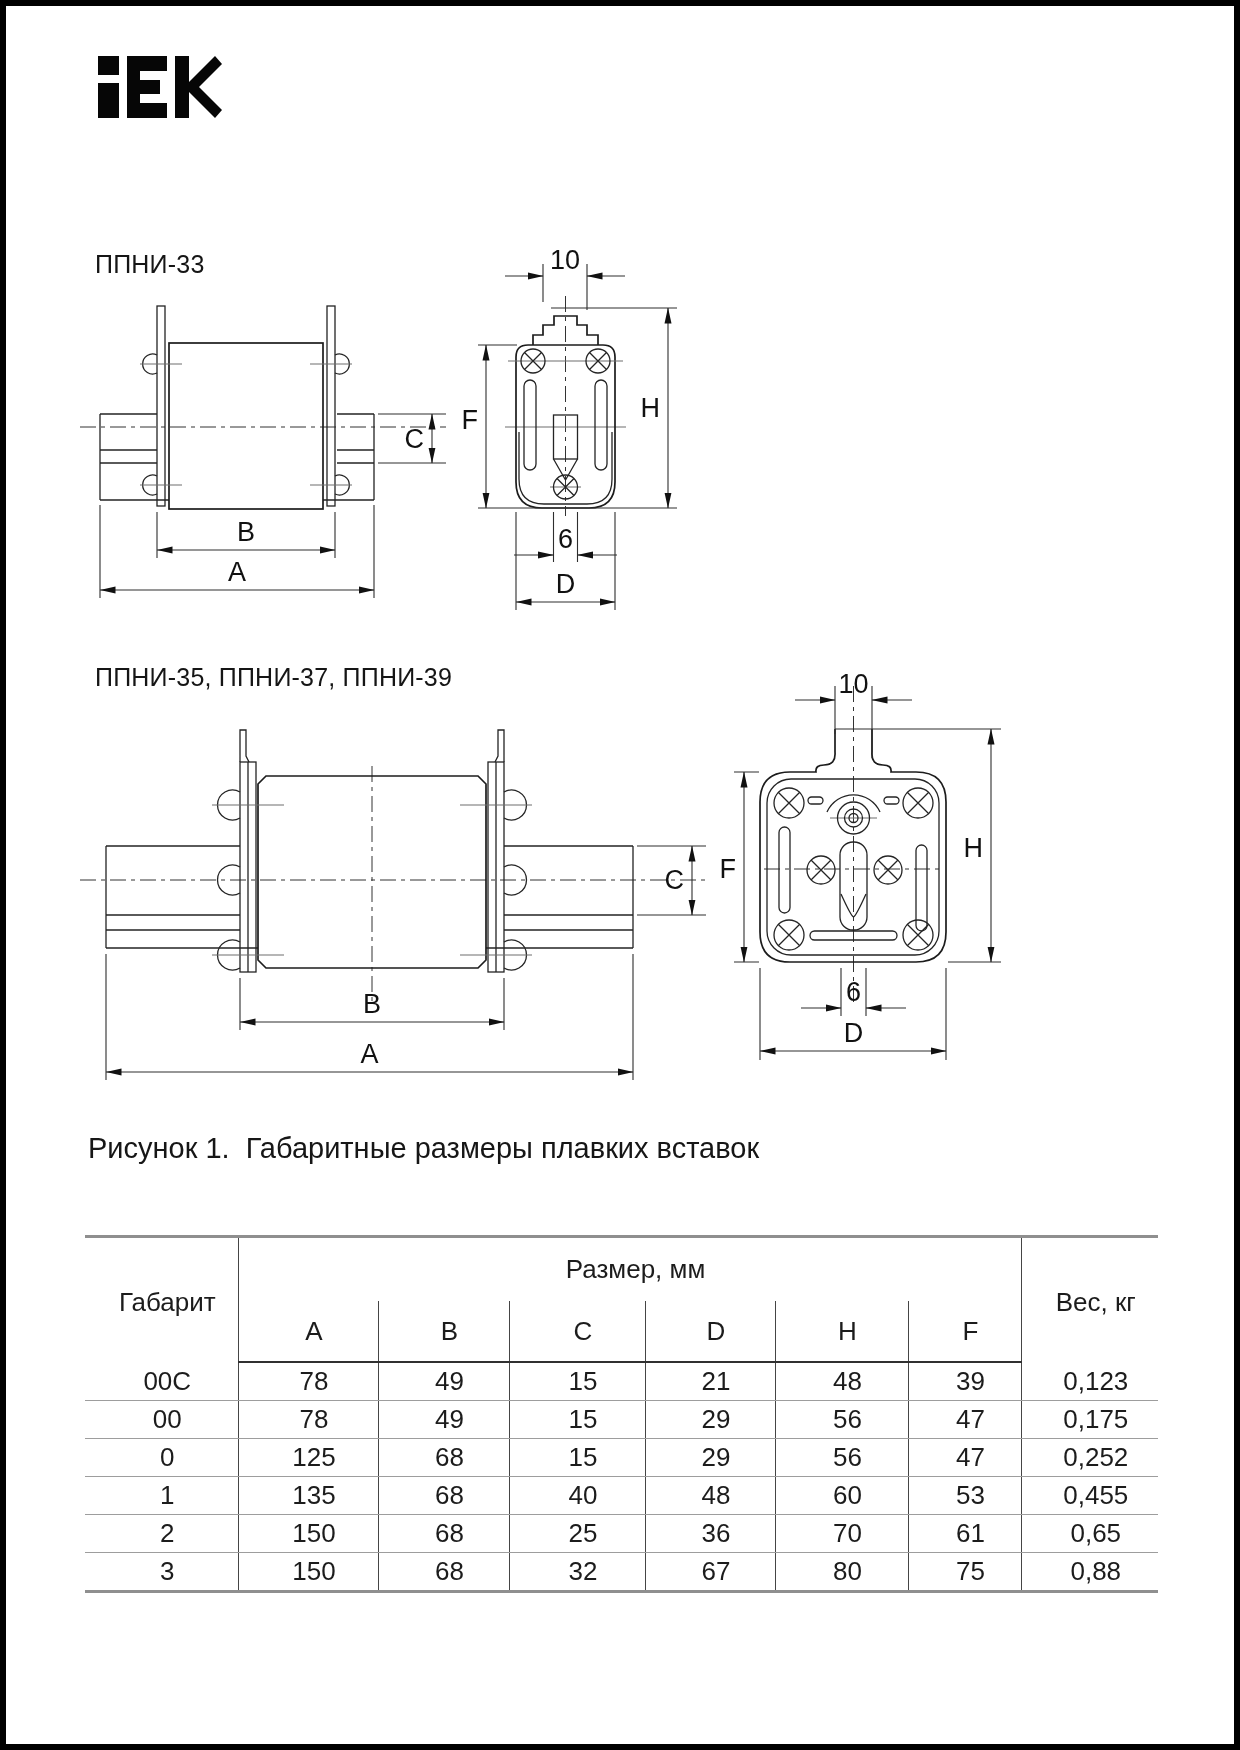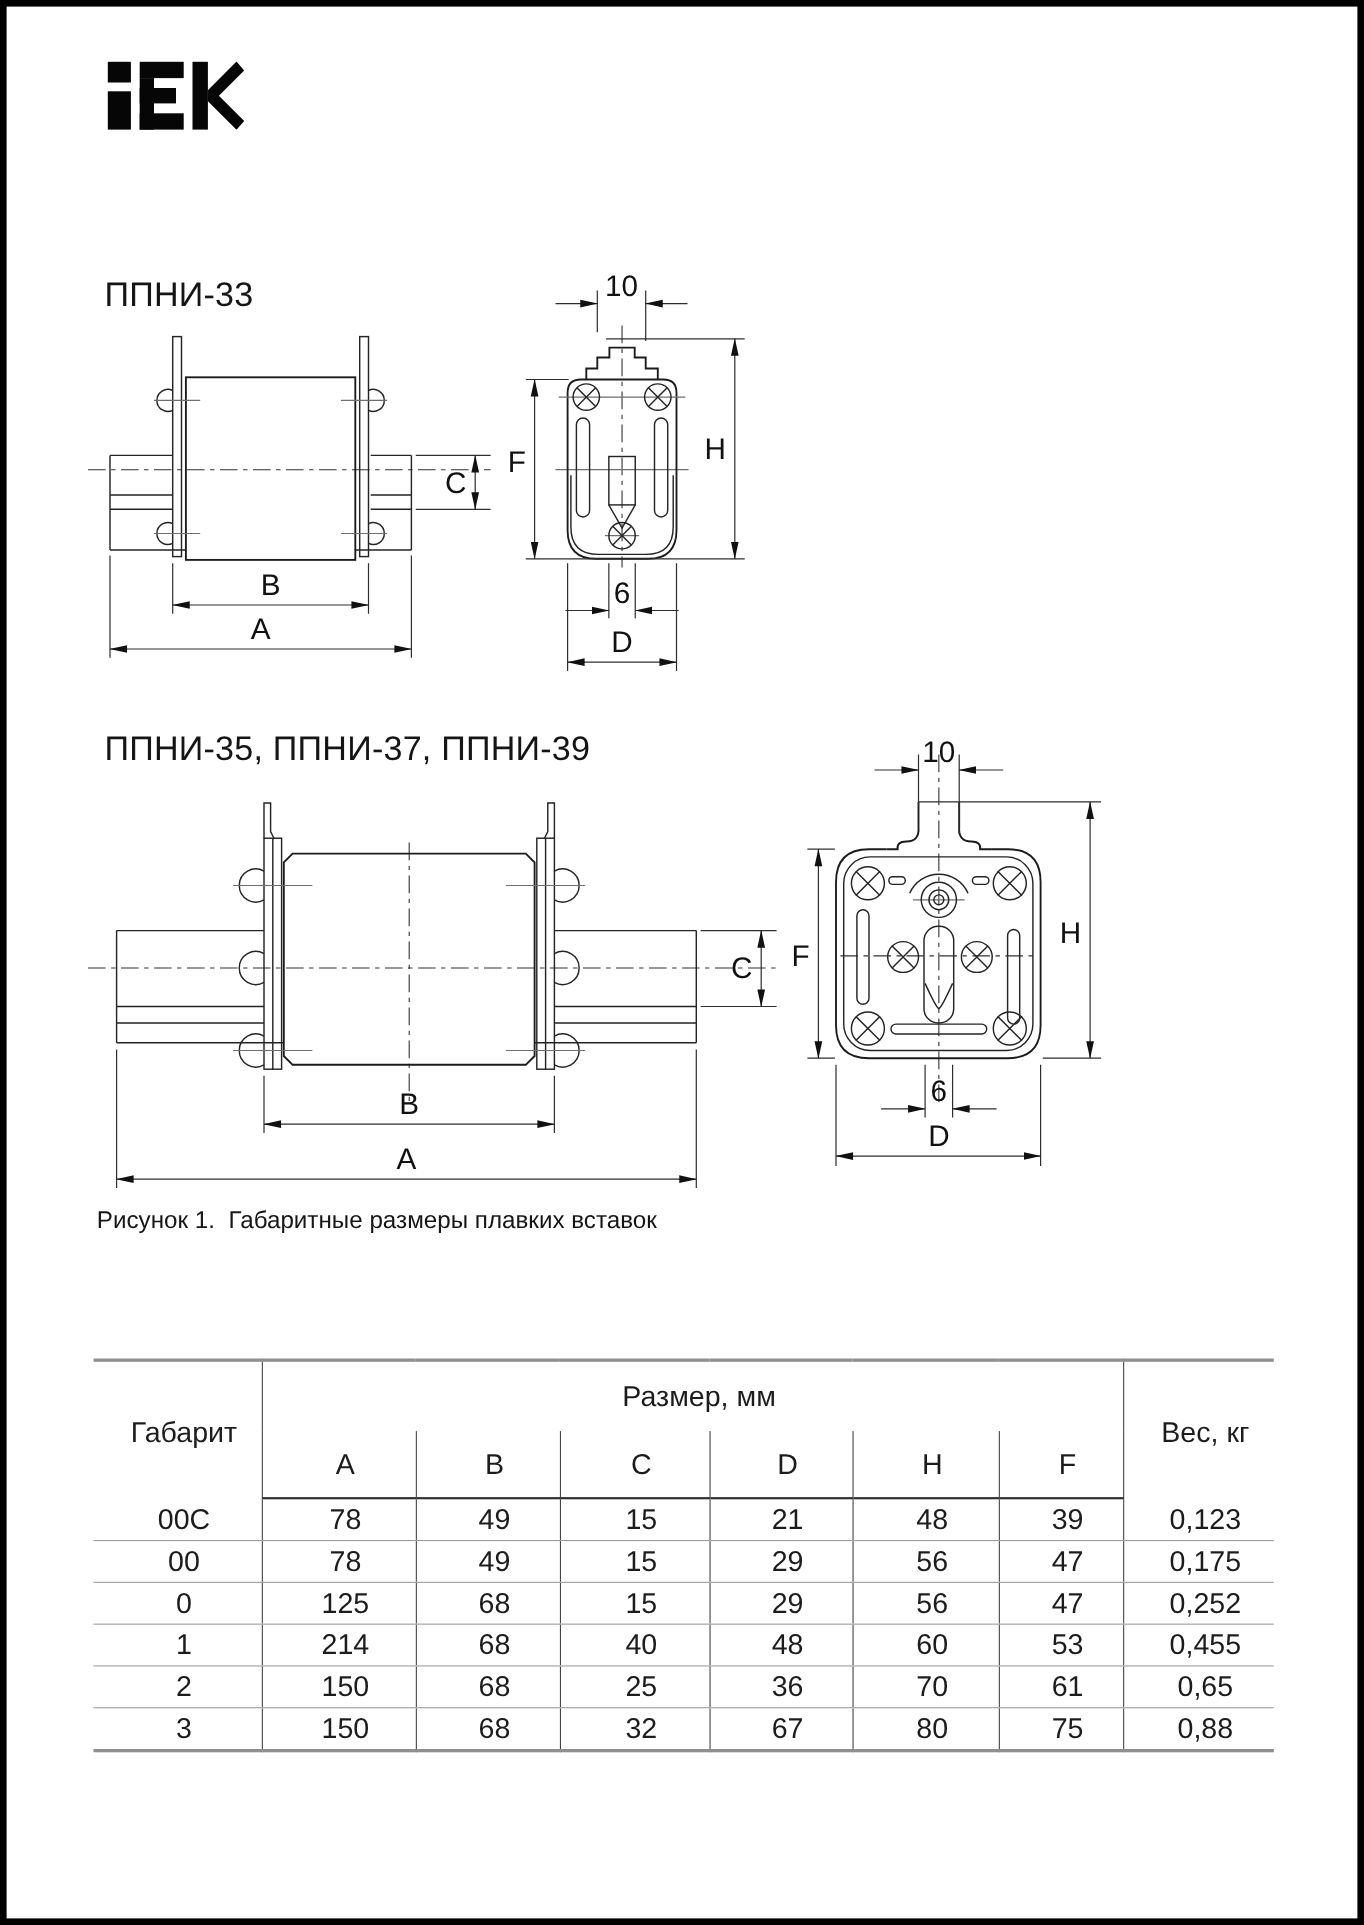--- a/index.html
+++ b/index.html
@@ -1,20 +1,20 @@
 <!DOCTYPE html>
 <html><head>
 <meta charset="utf-8">
 <style>
   html,body{margin:0;padding:0;background:#ffffff;font-family:"Liberation Sans",sans-serif;}
   .page{position:relative;width:1240px;height:1750px;box-sizing:border-box;
         border:6px solid #000;background:#fff;overflow:hidden;}
   .abs{position:absolute;}
-  .fig-title{font-size:31px;color:#151515;letter-spacing:0.2px;white-space:nowrap;}
-  .caption{font-size:22px;color:#161616;white-space:pre;}
+  .fig-title{font-size:25px;color:#151515;letter-spacing:0.2px;white-space:nowrap;}
+  .caption{font-size:29px;color:#161616;white-space:pre;margin-top:36px;}
   
   svg .ol{fill:none;stroke:#1c1c1c;stroke-width:1.7;}
   svg .ol2{fill:none;stroke:#242424;stroke-width:1.3;}
   svg .thin{fill:none;stroke:#2e2e2e;stroke-width:1.1;}
   svg .tick{fill:none;stroke:#6f6f6f;stroke-width:1.1;}
   svg .cl{fill:none;stroke:#333;stroke-width:1;stroke-dasharray:16 5 4 5;}
   svg text{font-family:"Liberation Sans",sans-serif;font-size:27px;fill:#111;}
   
   table.dims{position:absolute;left:79px;top:1229px;width:1073px;border-collapse:collapse;
              table-layout:fixed;font-size:26px;color:#1c1c1c;
@@ -363,21 +363,21 @@
         <td>125</td>
         <td>68</td>
         <td>15</td>
         <td>29</td>
         <td>56</td>
         <td>47</td>
         <td>0,252</td>
       </tr>
       <tr>
         <td>1</td>
-        <td>214</td>
+        <td>135</td>
         <td>68</td>
         <td>40</td>
         <td>48</td>
         <td>60</td>
         <td>53</td>
         <td>0,455</td>
       </tr>
       <tr>
         <td>2</td>
         <td>150</td>

